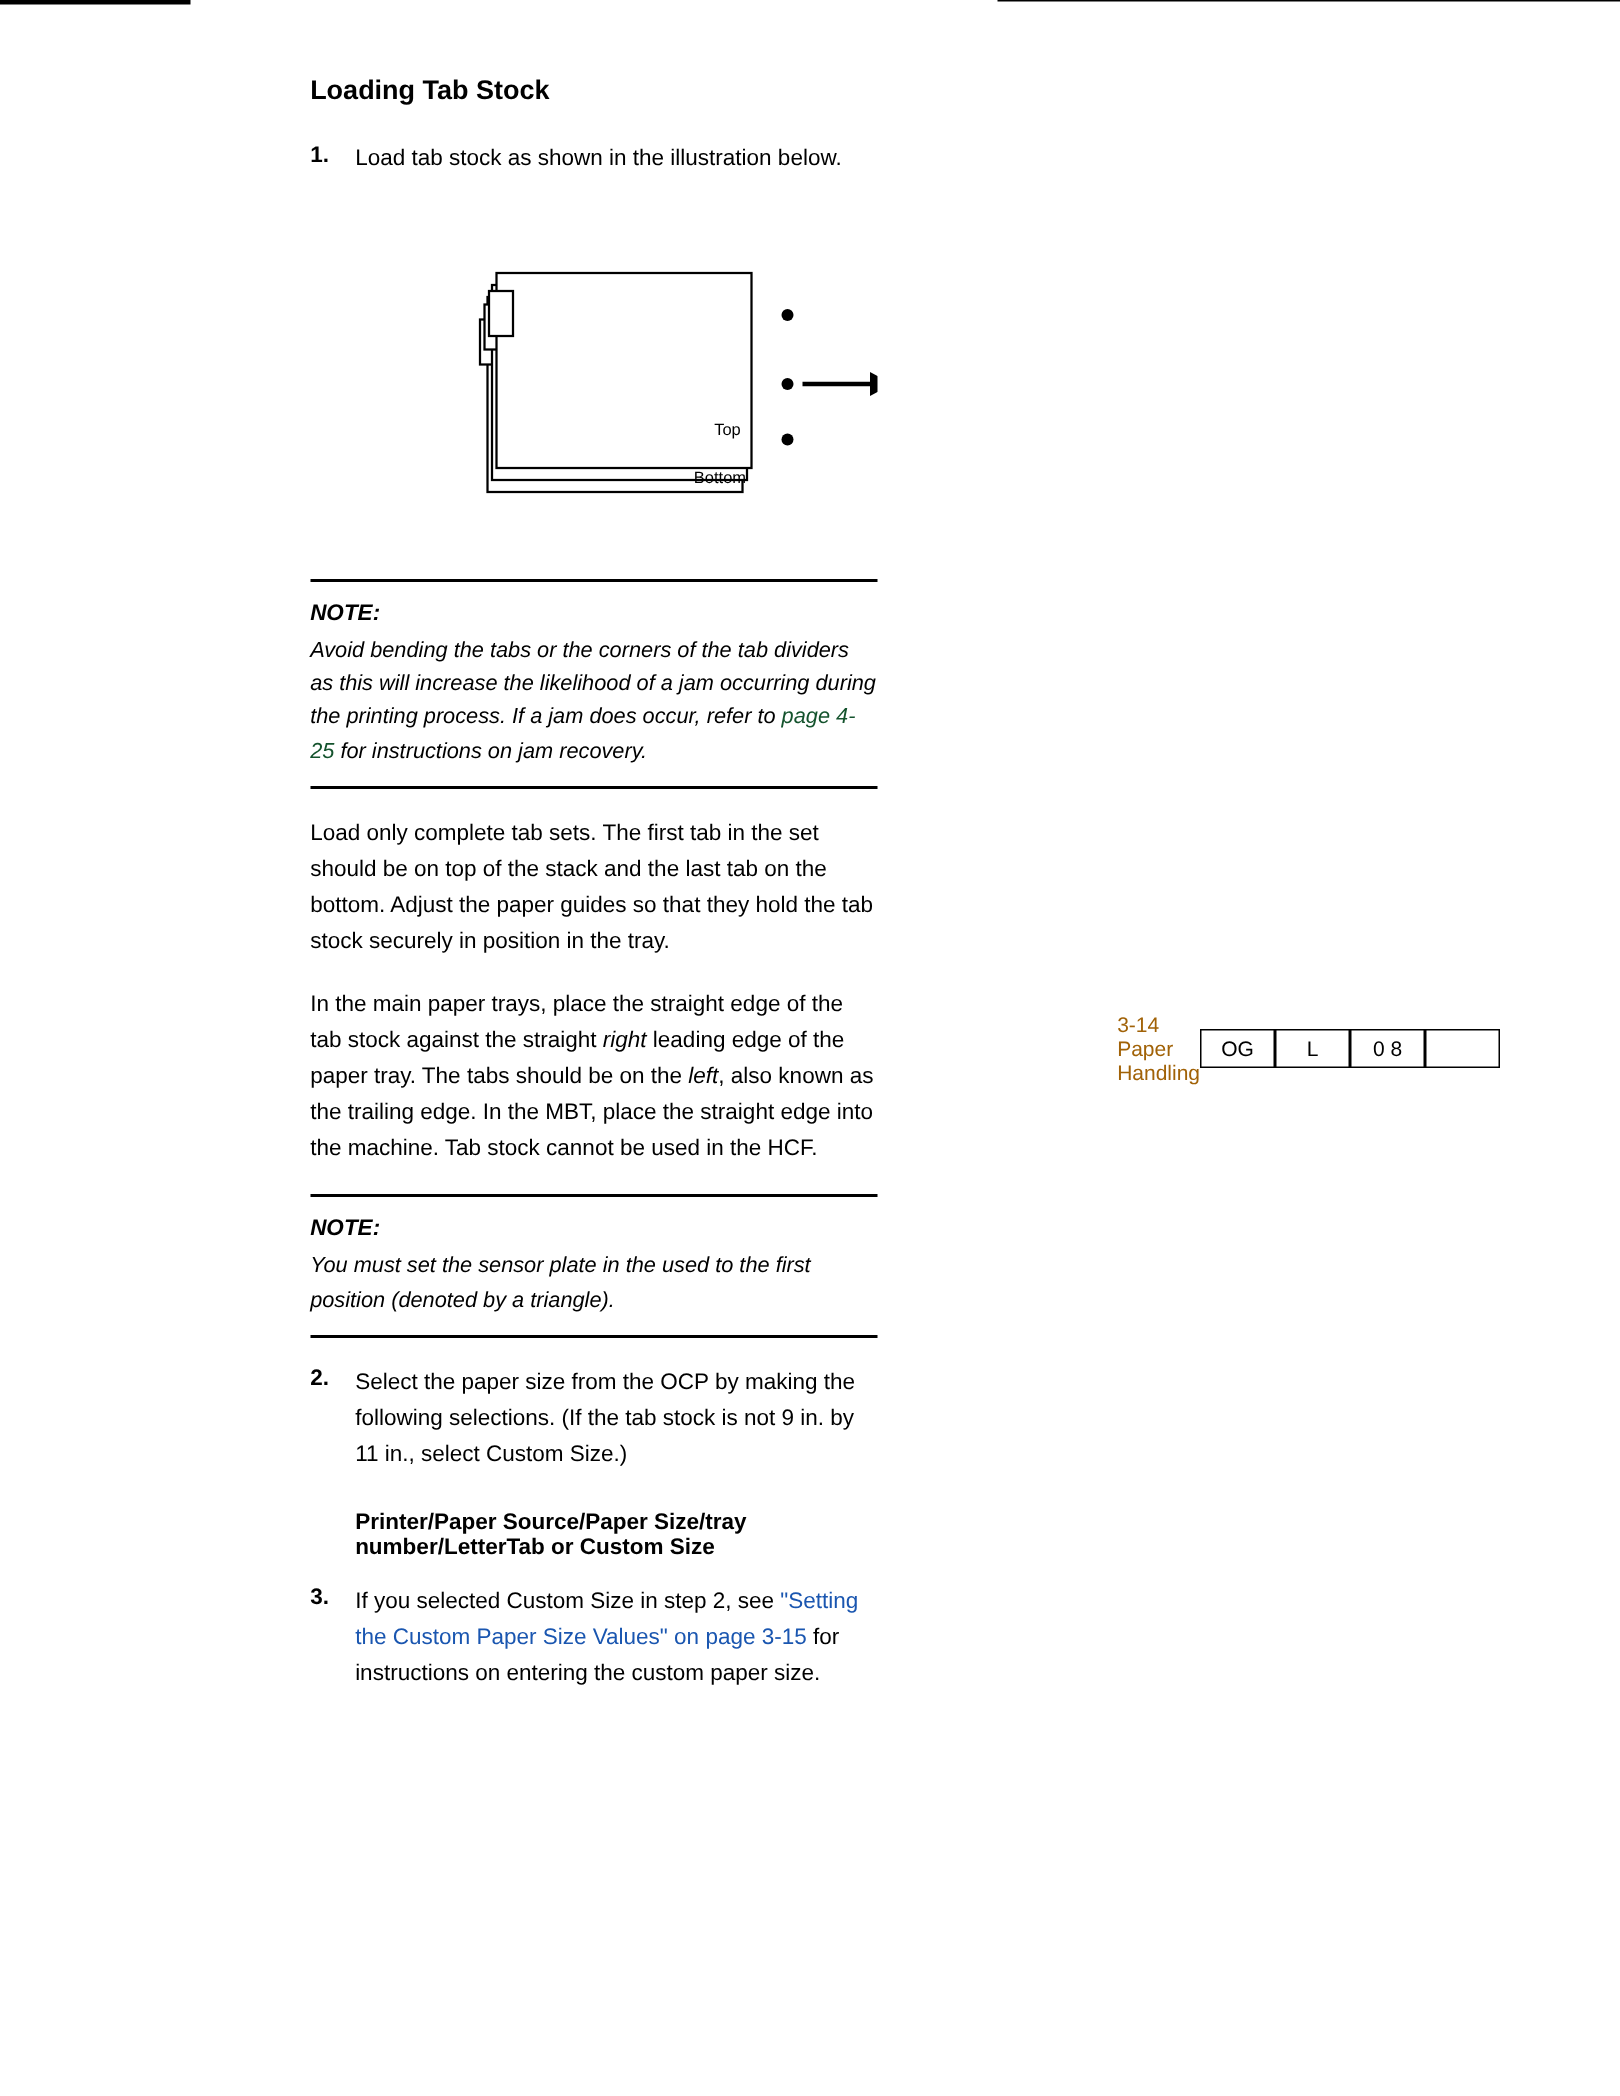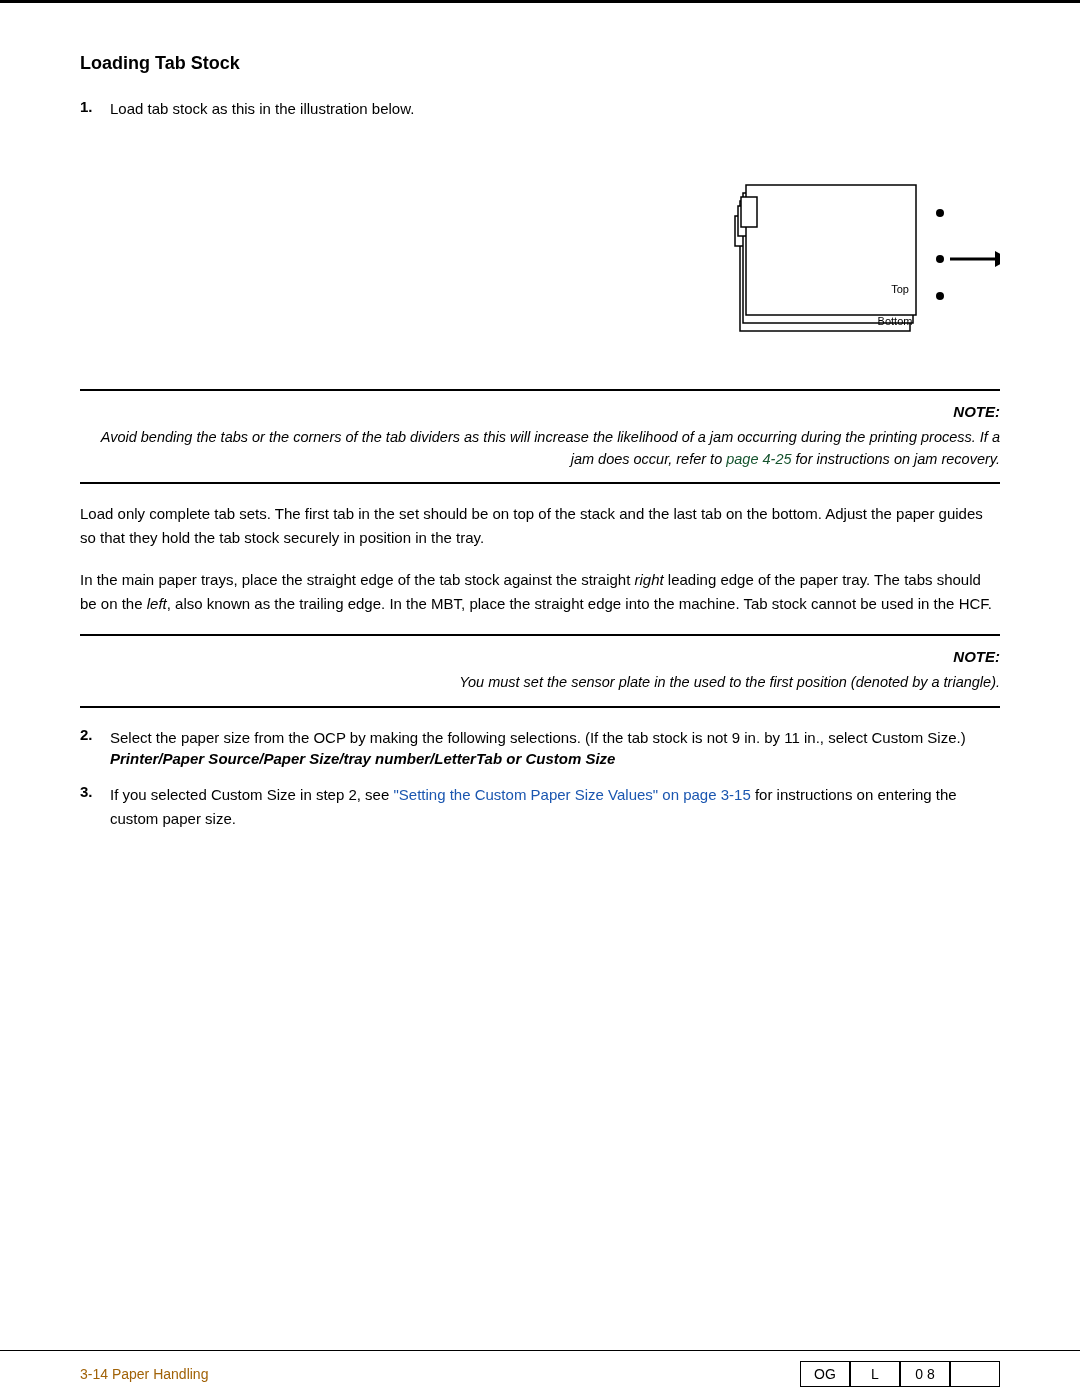--- a/index.html
+++ b/index.html
@@ -16,21 +16,21 @@
       font-size: 15px;
       color: #000000;
       position: relative;
     }
 
     .page-container {
       width: 1080px;
       min-height: 1397px;
       background: #ffffff;
       display: flex;
-      flex-direction: column;
+      flex-direction: row;
     }
 
     .top-border {
       width: 100%;
       height: 3px;
       background: #000;
       margin-bottom: 0;
     }
 
     .content-area {
@@ -58,21 +58,20 @@
 
     .illustration-svg {
       display: block;
     }
 
     .note-box {
       border-top: 2px solid #000;
       border-bottom: 2px solid #000;
       padding: 12px 0 12px 0;
       margin: 18px 0;
-      text-align: right;
     }
 
     .note-label {
       font-weight: bold;
       font-style: italic;
       font-size: 15px;
       margin-bottom: 6px;
     }
 
     .note-text {
@@ -109,22 +108,21 @@
     }
 
     .step-body {
       flex: 1;
       line-height: 1.6;
       font-size: 15px;
     }
 
     .bold-italic-path {
       font-weight: bold;
-      font-style: italic;
-      margin: 0 0 10px 30px;
+      margin: 24px 0 10px 30px;
       font-size: 15px;
     }
 
     .link-text {
       color: #1a56b0;
       text-decoration: none;
     }
 
     .footer-area {
       border-top: 1.5px solid #000;
@@ -158,21 +156,21 @@
 <div class="page-container">
   <div class="top-border"></div>
 
   <div class="content-area">
 
     <h2 class="section-title">Loading Tab Stock</h2>
 
     <div class="step-row">
       <div class="step-num">1.</div>
       <div class="step-body">
-        <div class="step-text">Load tab stock as this in the illustration below.</div>
+        <div class="step-text">Load tab stock as shown in the illustration below.</div>
 
         <div class="illustration-container">
           <svg class="illustration-svg" width="320" height="210" viewBox="0 0 320 210">
 
             <rect x="60" y="60" width="170" height="130" fill="white" stroke="#000" stroke-width="1.5"></rect>
 
             <rect x="55" y="75" width="16" height="30" fill="white" stroke="#000" stroke-width="1.5"></rect>
 
             <rect x="63" y="52" width="170" height="130" fill="white" stroke="#000" stroke-width="1.5"></rect>
             <rect x="58" y="65" width="16" height="30" fill="white" stroke="#000" stroke-width="1.5"></rect>

